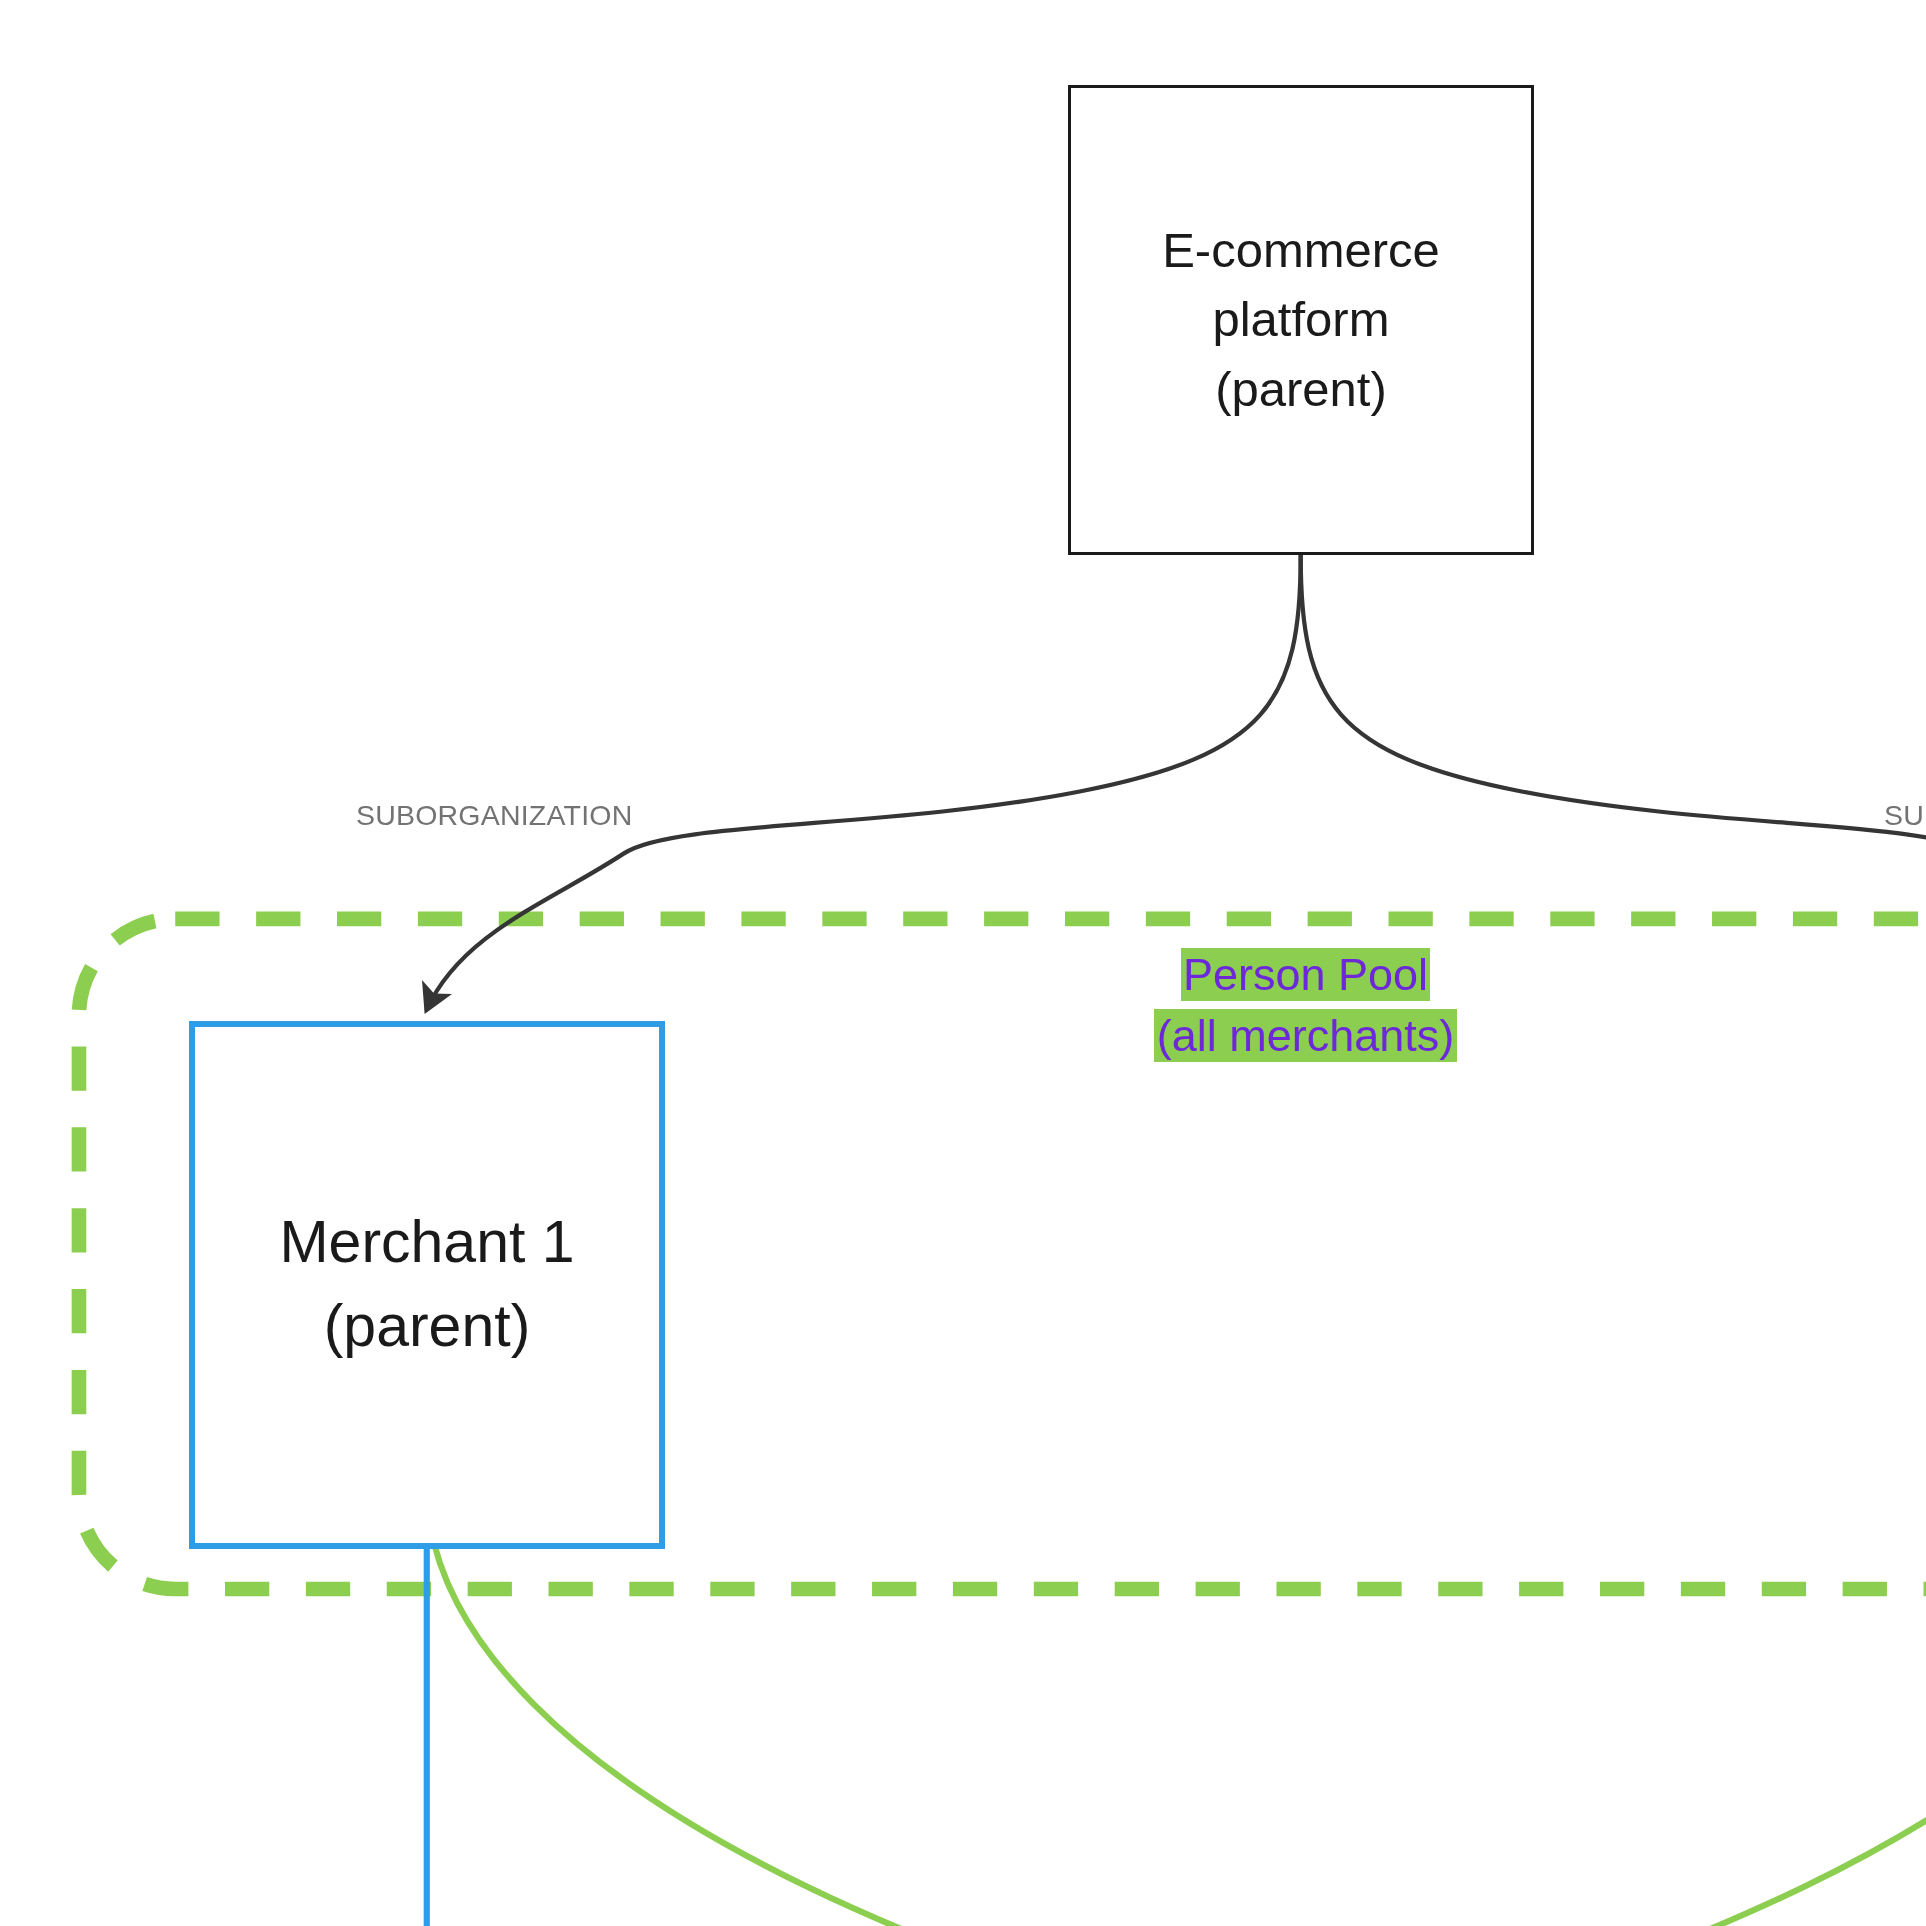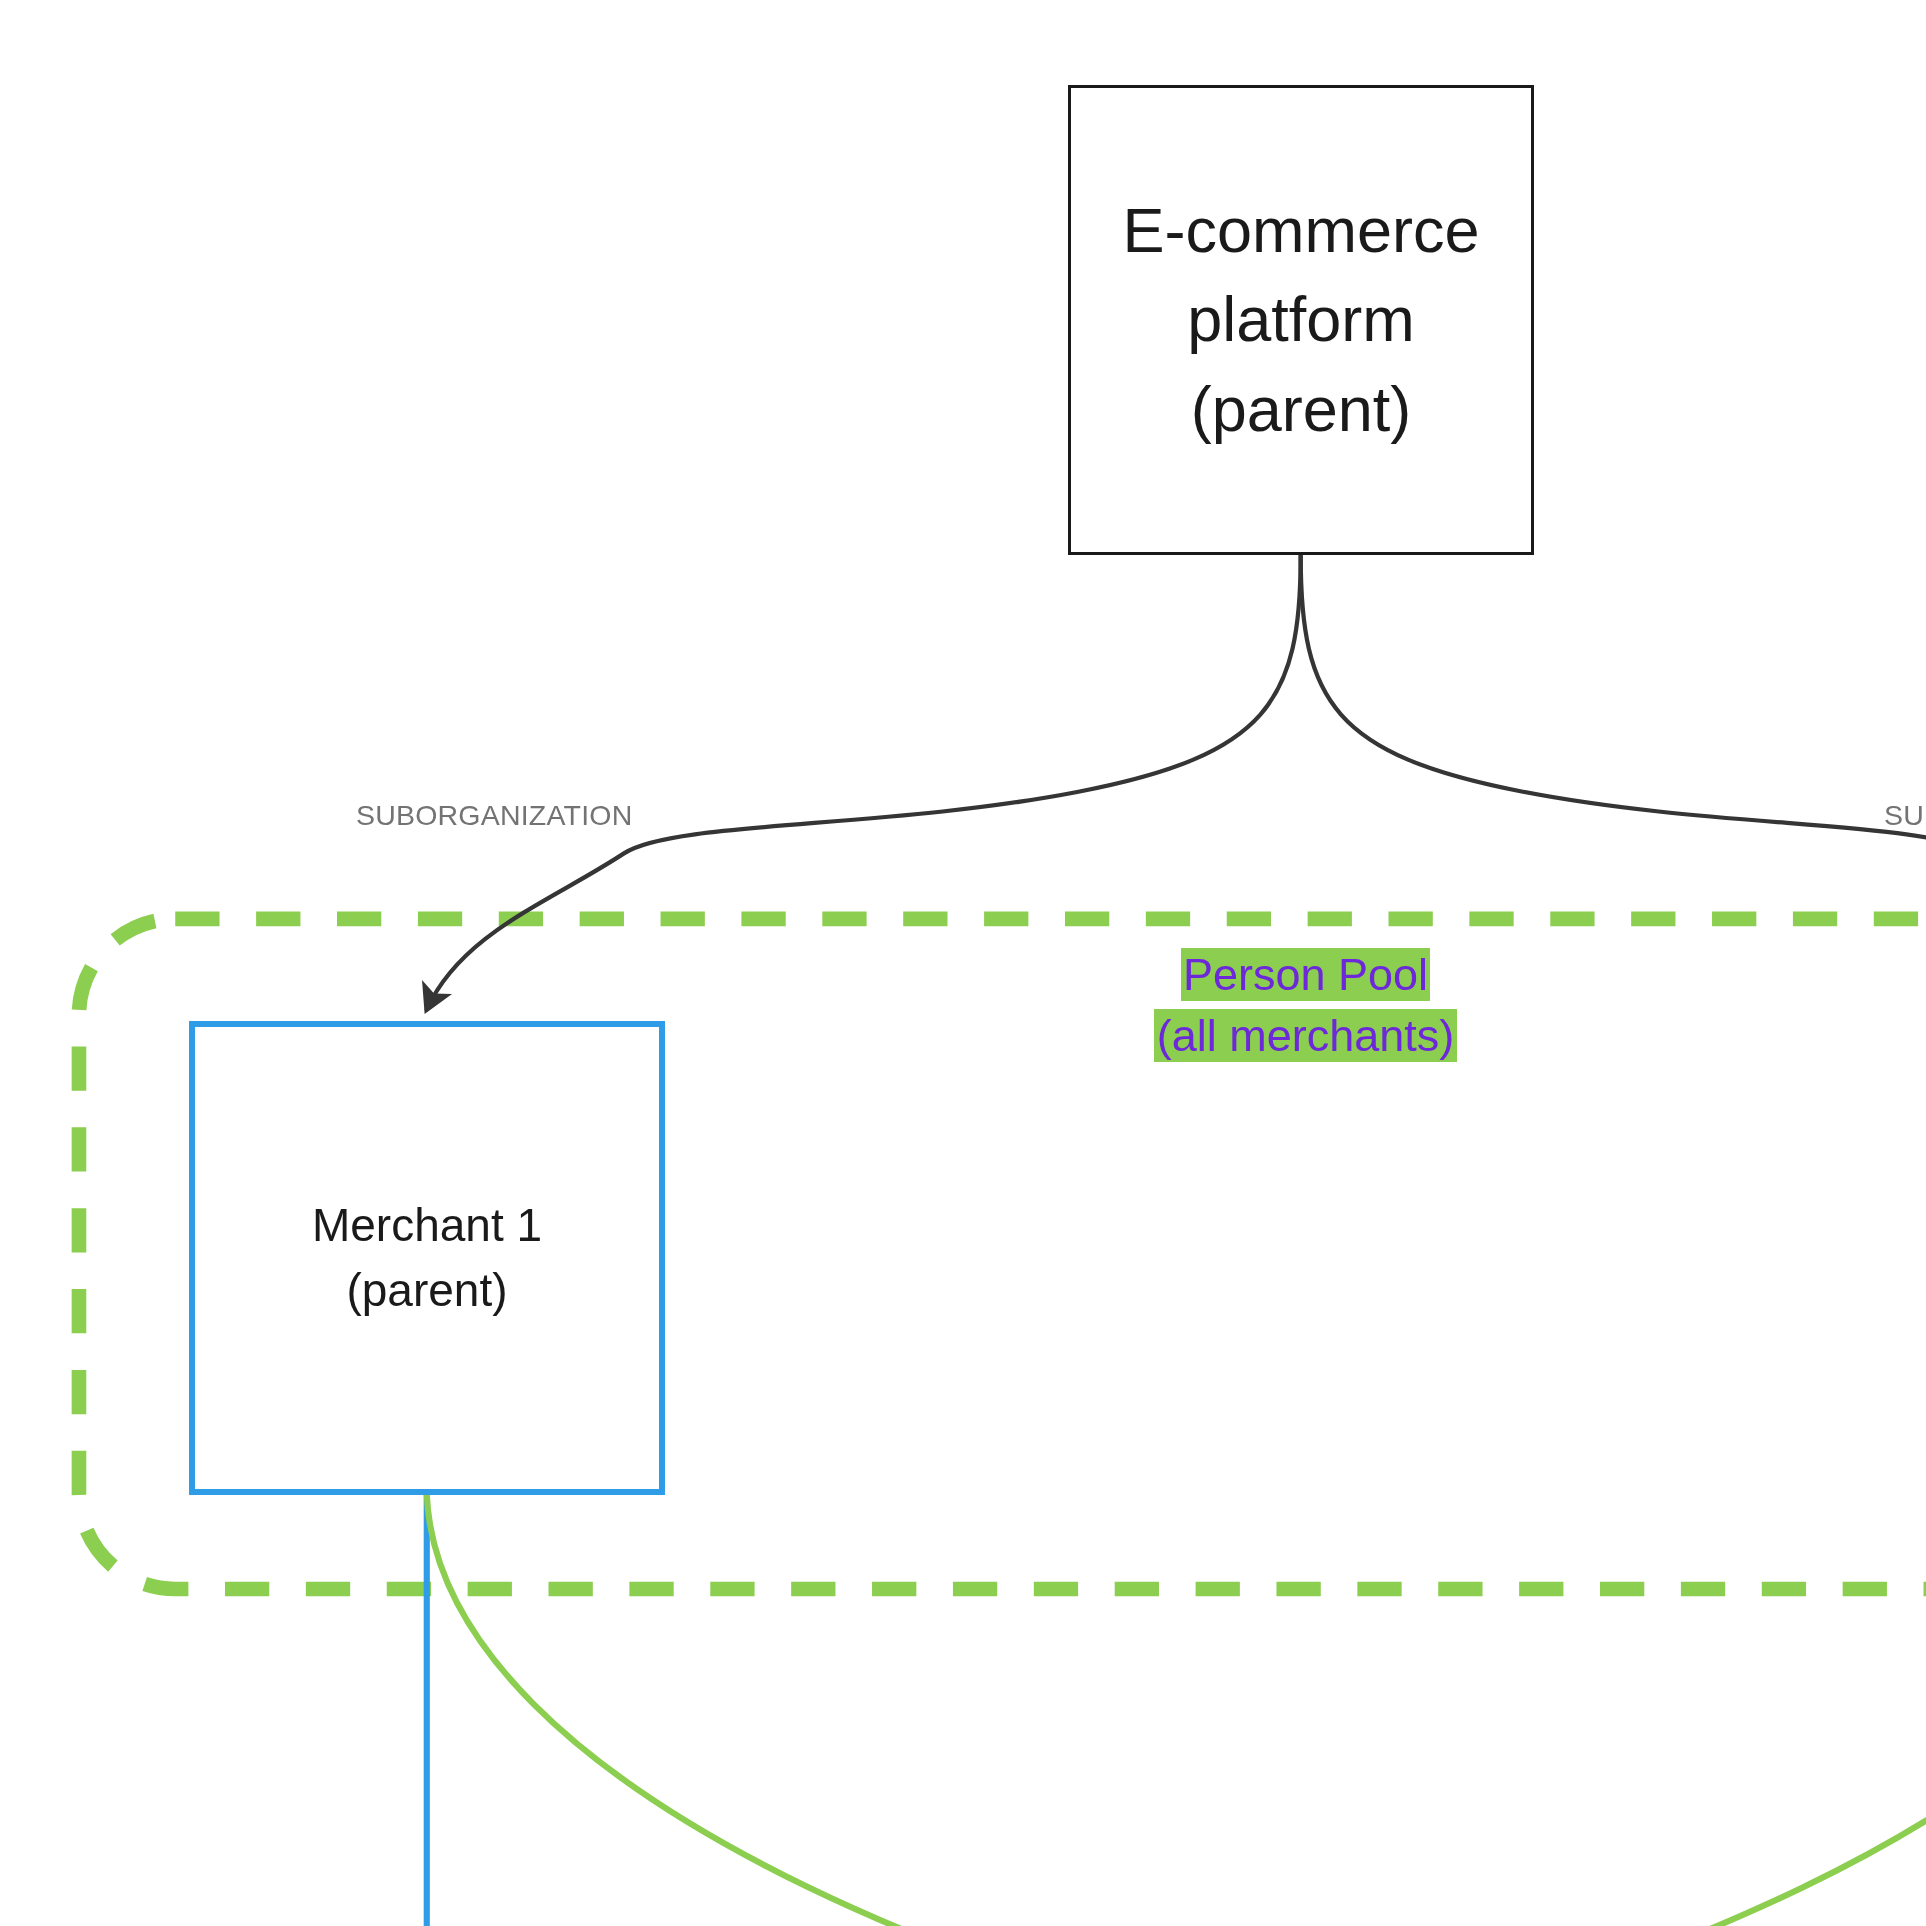--- a/index.html
+++ b/index.html
@@ -40,30 +40,30 @@
     display: block;
     white-space: nowrap;
   }
   
   #parent-node {
     left: 1068px;
     top: 85px;
     width: 466px;
     height: 470px;
     border: 3.9px solid #1a1a1a;
-    font-size: 63px;
+    font-size: 49px;
     line-height: 1.42;
   }
   
   .merchant-node {
     width: 476px;
-    height: 474px;
+    height: 528px;
     border-width: 6.2px;
     border-style: solid;
-    font-size: 46px;
+    font-size: 59px;
     line-height: 1.42;
     top: 1021px;
   }
   #merchant-1-node {
     left: 189px;
     border-color: #2F9CE8;
   }
 
   
   #person-pool-label {

